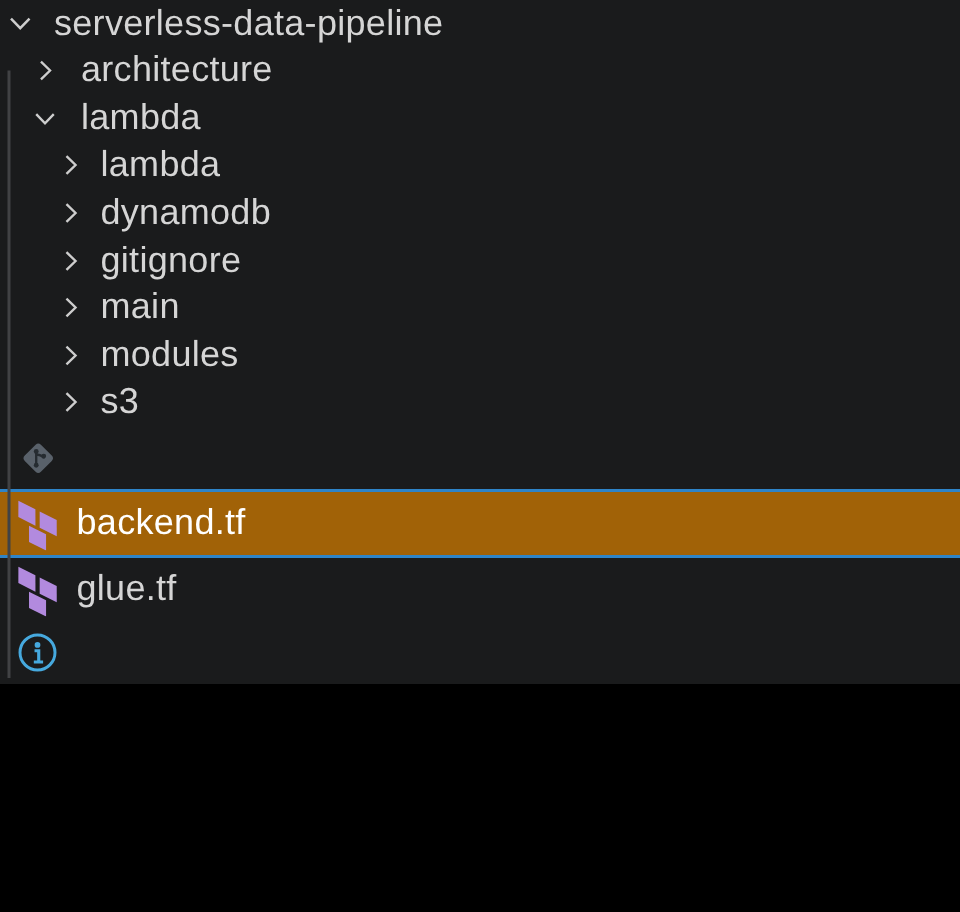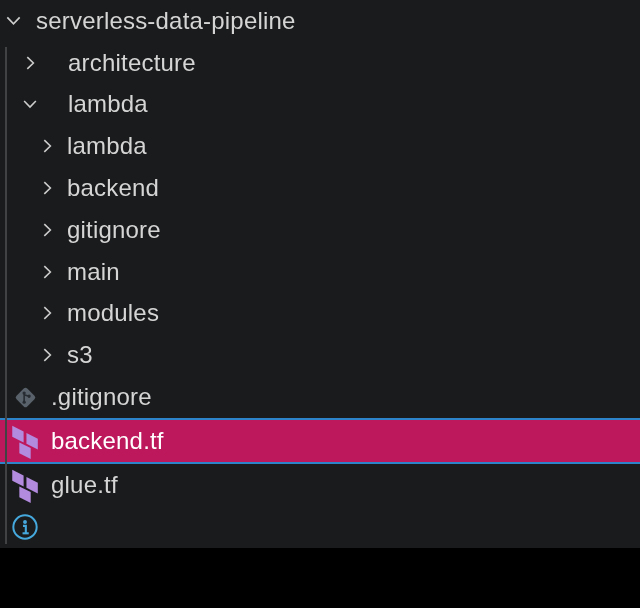--- a/index.html
+++ b/index.html
@@ -1,17 +1,17 @@
 <!DOCTYPE html>
 <html><head>
 <meta charset="utf-8">
 <style>
   html,body { margin:0; padding:0; background:#000; }
   .stage {
-    position:relative; width:640px; height:548px;
+    position:relative; width:640px; height:456px;
     background:#1a1b1c; overflow:hidden;
     font-family:"Liberation Sans", sans-serif;
   }
   .tree { position:absolute; inset:0; display:flex; flex-direction:column; }
   .row {
     flex:1 1 0; display:flex; align-items:center;
     color:#d5d5d5; font-size:24px; font-weight:400;
     box-sizing:border-box; white-space:nowrap; cursor:default;
   }
   .twisty {
@@ -19,27 +19,27 @@
     display:flex; align-items:center; justify-content:center;
   }
   .fileicon {
     width:34px; height:42px; flex:none;
     display:flex; align-items:center; justify-content:center;
   }
   .label { letter-spacing:0.2px; }
   .lvl0 { padding-left:3px; }
   .lvl0 .label { margin-left:13px; }
   .lvl1.folder { padding-left:20px; }
-  .lvl1.folder .label { margin-left:28px;text-align:right; }
+  .lvl1.folder .label { margin-left:14px;text-align:right; }
   .lvl2 { padding-left:37px; }
   .lvl2 .label { margin-left:10px; }
   .file { padding-left:8px; }
   .file .label { margin-left:9px; }
   .selected {
-    background:#be185d;
+    background:#a16207;
     border-top:2px solid #2e84c8;
     border-bottom:2px solid #2e84c8;
     color:#ffffff;
   }
   .guide {
     position:absolute; left:5px; top:47px; bottom:4px; width:2px;
     background:#414244; z-index:4; pointer-events:none;
   }
   svg { display:block; }
 </style>
@@ -84,21 +84,21 @@
       </span>
       <span class="label">lambda</span>
     </div>
 
     <div class="row lvl2 folder">
       <span class="twisty">
         <svg width="18" height="18" viewBox="0 0 16 16">
             <path d="M5.6 2.8 L11 8 L5.6 13.2" fill="none" stroke="#cdcdcd" stroke-width="1.4"></path>
           </svg>
       </span>
-      <span class="label">backend</span>
+      <span class="label">dynamodb</span>
     </div>
 
     <div class="row lvl2 folder">
       <span class="twisty">
         <svg width="18" height="18" viewBox="0 0 16 16">
             <path d="M5.6 2.8 L11 8 L5.6 13.2" fill="none" stroke="#cdcdcd" stroke-width="1.4"></path>
           </svg>
       </span>
       <span class="label">gitignore</span>
     </div>
@@ -136,21 +136,20 @@
           <rect x="4.7" y="4.7" width="14.6" height="14.6" rx="2.4" transform="rotate(45 12 12)" fill="#59616a"></rect>
           <g fill="#262c31" stroke="#262c31">
             <circle cx="10.7" cy="7.7" r="1.55" stroke="none"></circle>
             <circle cx="10.7" cy="16.5" r="1.55" stroke="none"></circle>
             <circle cx="15.5" cy="10.6" r="1.55" stroke="none"></circle>
             <path d="M10.7 8.6 V15.8" stroke-width="1.5" fill="none"></path>
             <path d="M10.9 9.6 Q15.5 10.4 15.5 12.2" stroke-width="1.5" fill="none"></path>
           </g>
         </svg>
       </span>
-      <span class="label">.gitignore</span>
     </div>
 
     <div class="row lvl1 file selected">
       <span class="fileicon">
         <svg width="31" height="36" viewBox="0 0 32 38">
           <g fill="#b28ade">
             <path d="M2 3 L14 9 V20.5 L2 14.5 Z"></path>
             <path d="M17 10.5 L29 16.5 V28 L17 22 Z"></path>
             <path d="M9.5 20.5 L21.5 26.5 V38 L9.5 32 Z"></path>
           </g>

